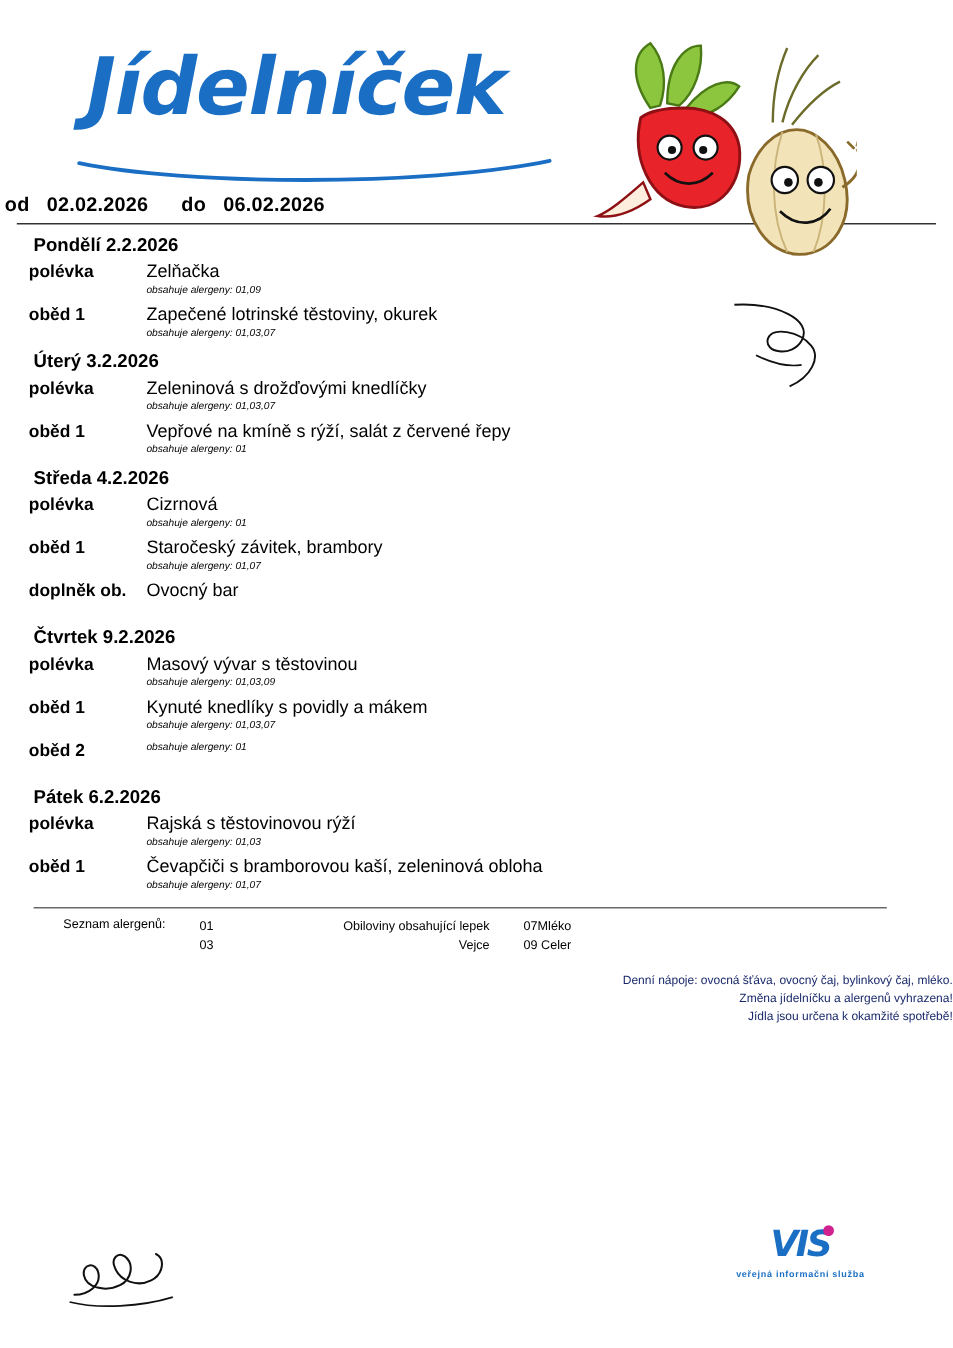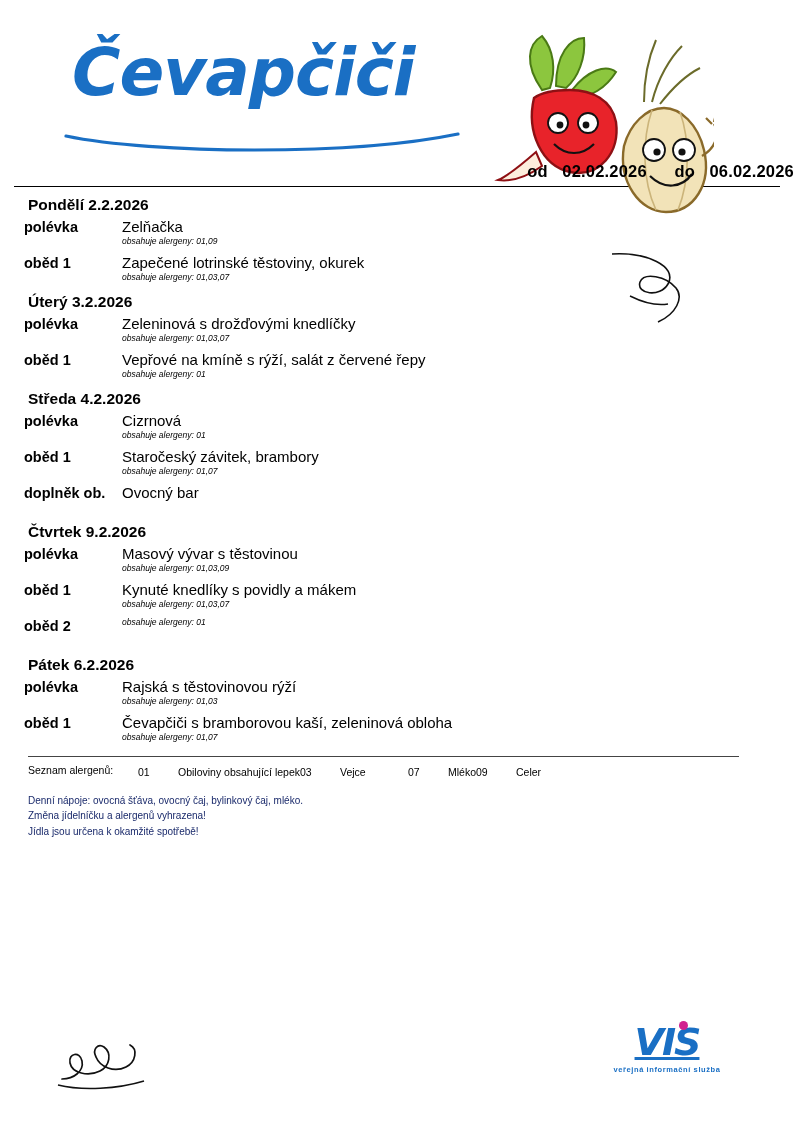--- a/index.html
+++ b/index.html
@@ -58,26 +58,25 @@
     position: absolute;
     right: 78px;
     top: 250px;
     width: 110px;
     height: 80px;
   }
 
   
   .range {
     position: relative;
-    margin: 0 0 0 28px;
+    margin: 0 0 0 4px;
     font-size: 16.5px;
     font-weight: bold;
     letter-spacing: 0.2px;
     padding-top: 2px;
-    text-align: right;
   }
   .range .sep { display: inline-block; width: 18px; }
   .range-line {
     border-bottom: 1.3px solid #000;
     margin: 5px 14px 0 14px;
   }
 
   
   .days { margin: 8px 0 0 0; }
   .day { margin-bottom: 2px; }
@@ -107,37 +106,37 @@
   }
   .allergens {
     font-size: 8.5px;
     font-style: italic;
     line-height: 1.1;
     margin-top: 1px;
     color: #000;
   }
 
   
-  .footer { margin: 12px 0 0 0; }
+  .footer { margin: 12px 0 0 0; text-align: right; }
   .footer-rule {
     border-bottom: 1.1px solid #444;
     margin: 0 55px 7px 28px;
   }
   .allergen-legend {
     display: flex;
     margin-left: 28px;
     font-size: 10.5px;
   }
   .legend-title {
     width: 110px;
     flex: 0 0 110px;
   }
   .legend-col {
     display: flex;
-    flex-direction: row;
+    flex-direction: column;
   }
   .legend-col.first { width: 270px; flex: 0 0 270px; }
   .legend-row { display: flex; line-height: 1.55; }
   .legend-code { width: 40px; flex: 0 0 40px; }
   .legend-text { flex: 1 1 auto; }
 
   .notes {
     margin: 13px 0 0 28px;
     font-size: 10px;
     line-height: 1.52;
@@ -156,29 +155,28 @@
   .vis-logo {
     position: absolute;
     right: 62px;
     bottom: 26px;
     width: 130px;
     height: 74px;
     text-align: center;
   }
   .vis-text {
     font-family: "DejaVu Sans", sans-serif;
-    font-size: 38px;
+    font-size: 30px;
     font-weight: bold;
     font-style: italic;
     color: #1a6fc4;
     line-height: 1;
     letter-spacing: -2px;
     position: relative;
     display: inline-block;
-    text-decoration: underline;
   }
   .vis-dot {
     position: absolute;
     width: 9px; height: 9px;
     border-radius: 50%;
     background: #d1218f;
     top: -2px;
     left: 44px;
   }
   .vis-sub {
@@ -189,21 +187,21 @@
     font-weight: bold;
   }
 </style>
 </head>
 <body>
 
 <div class="page">
 
   <div class="header">
 
-    <div class="logo-title">Čevapčiči</div>
+    <div class="logo-title">Jídelníček</div>
 
     <svg class="logo-underline" viewBox="0 0 400 26">
       <path d="M4,6 C90,24 290,26 396,4" stroke="#1a6fc4" stroke-width="3.2" fill="none" stroke-linecap="round"></path>
     </svg>
 
     <svg class="veggies" viewBox="0 0 230 210">
 
       <g fill="#8cc63e" stroke="#4a7a15" stroke-width="2">
         <path d="M58,62 C40,36 44,16 58,8 C70,22 72,42 66,60 Z"></path>
         <path d="M72,58 C72,26 86,10 100,10 C102,30 94,50 82,60 Z"></path>

